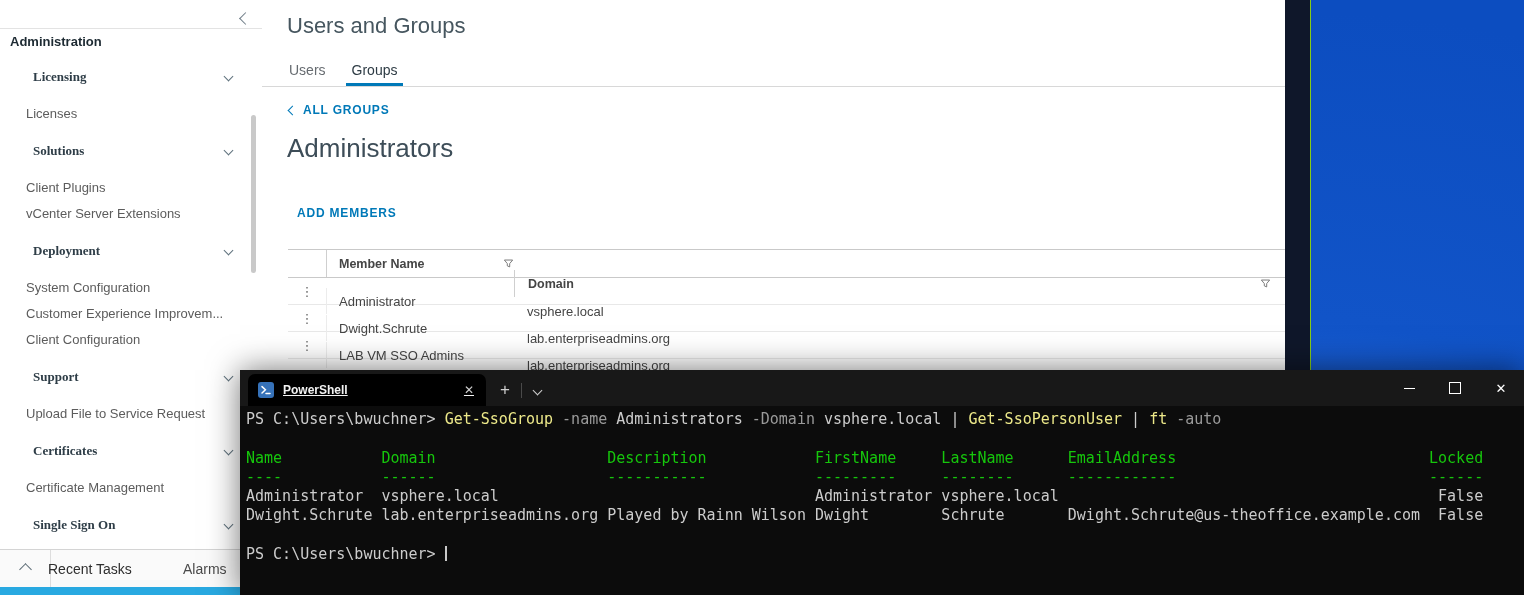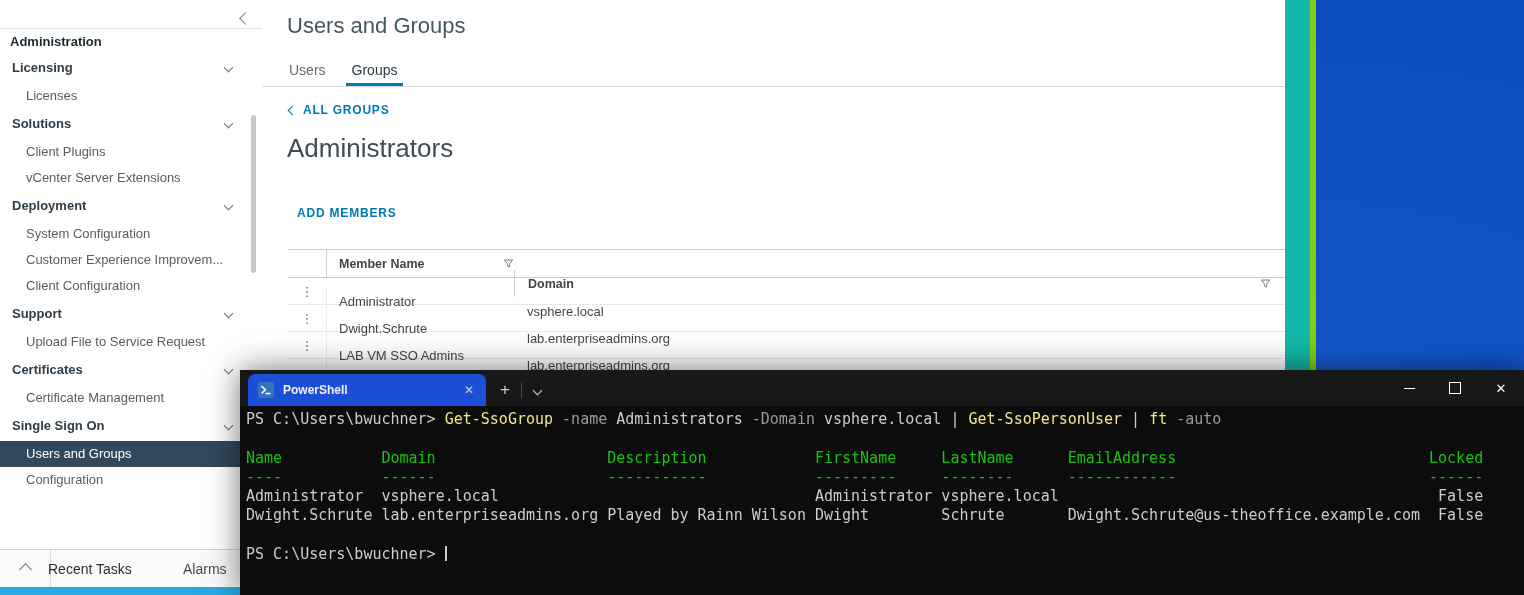--- a/index.html
+++ b/index.html
@@ -4,31 +4,31 @@
 <style>
   html,body{margin:0;padding:0;}
   body{width:1524px;height:595px;overflow:hidden;position:relative;
        font-family:"Liberation Sans",sans-serif;background:#0e51c6;}
 
   
   .desktop{position:absolute;inset:0;
     background:radial-gradient(ellipse 760px 560px at 85% 96%, #2b6fe2 0%, #1154c8 45%, #0c4dc0 100%);}
 
   
-  .vsphere{position:absolute;left:0;top:0;width:1310px;height:519px;background:#14b8a6;
-           border-right:6px solid #84cc16;z-index:1;}
+  .vsphere{position:absolute;left:0;top:0;width:1310px;height:519px;background:#0f172a;
+           border-right:1px solid #84cc16;z-index:1;}
 
   
   .sidebar{position:absolute;left:0;top:0;width:262px;height:549px;background:#fff;}
   .sidebar-top{height:28px;border-bottom:1px solid #e3e3e3;position:relative;}
   .collapse-btn{position:absolute;right:12px;top:9px;color:#6f7d87;cursor:pointer;}
   .nav{padding-top:2px;font-size:13px;}
   .nav-root{height:22px;line-height:22px;padding-left:10px;font-weight:bold;color:#1d2a32;}
-  .nav-header{height:26px;line-height:26px;margin:2px 0;padding-left:12px;font-weight:bold;
-              color:#2e3d47;position:relative;}
+  .nav-header{height:26px;line-height:26px;margin:11px 0;padding-left:33px;font-weight:bold;
+              color:#2e3d47;position:relative;font-family:Liberation Serif, serif;}
   .nav-header .chv{position:absolute;right:30px;top:9px;color:#5f727a;color:#5f727d;}
   .nav-item{height:26px;line-height:26px;padding-left:26px;color:#5c5c5c;white-space:nowrap;
             overflow:hidden;}
   .nav-item.selected{background:#31495a;color:#fff;}
   .side-scroll{position:absolute;right:6px;top:115px;width:5px;height:158px;background:#c9c9c9;
                border-radius:3px;}
 
   
   .chv{display:inline-block;width:8px;height:8px;border-right:1.5px solid currentColor;
        border-bottom:1.5px solid currentColor;}
@@ -72,22 +72,22 @@
   .grid-row{display:flex;height:26px;border-bottom:1px solid #e8e8e8;align-items:center;}
   .grid-row .gc1{border-left:1px solid #ececec;height:100%;margin-top:20px;}
   .kebab{color:#6a6a6a;font-size:13px;letter-spacing:0;line-height:1;cursor:pointer;
          font-family:"DejaVu Sans",sans-serif;}
   .funnel{margin-left:auto;display:inline-flex;}
 
   
   .terminal{position:absolute;left:240px;top:370px;width:1284px;height:225px;background:#0c0c0c;
             z-index:3;box-shadow:0 0 30px rgba(0,0,0,.55);}
   .term-titlebar{height:36px;background:#181818;display:flex;align-items:flex-end;}
-  .term-tab{margin-left:8px;width:238px;height:32px;background:#1d4ed8;border-radius:7px 7px 0 0;
-            display:flex;align-items:center;color:#f2f2f2;font-size:12px;cursor:pointer;}
+  .term-tab{margin-left:8px;width:238px;height:32px;background:#000000;border-radius:7px 7px 0 0;
+            display:flex;align-items:center;color:#f2f2f2;font-size:12px;cursor:pointer;text-decoration:underline;}
   .ps-icon{margin-left:10px;display:inline-flex;}
   .term-tab-label{margin-left:9px;flex:1;font-weight:bold;}
   .term-tab-close{margin-right:12px;color:#cfcfcf;font-size:12px;cursor:pointer;}
   .term-newtab{width:26px;height:26px;margin-left:6px;margin-bottom:3px;color:#cfcfcf;font-size:17px;
                display:flex;align-items:center;justify-content:center;cursor:pointer;}
   .term-sep{width:1px;height:15px;background:#4a4a4a;margin:0 3px 8px 3px;}
   .term-dd{width:24px;height:26px;margin-bottom:3px;color:#cfcfcf;display:flex;align-items:center;
            justify-content:center;cursor:pointer;}
   .term-controls{margin-left:auto;display:flex;height:36px;align-self:flex-start;}
   .win-btn{width:46px;height:36px;display:flex;align-items:center;justify-content:center;

